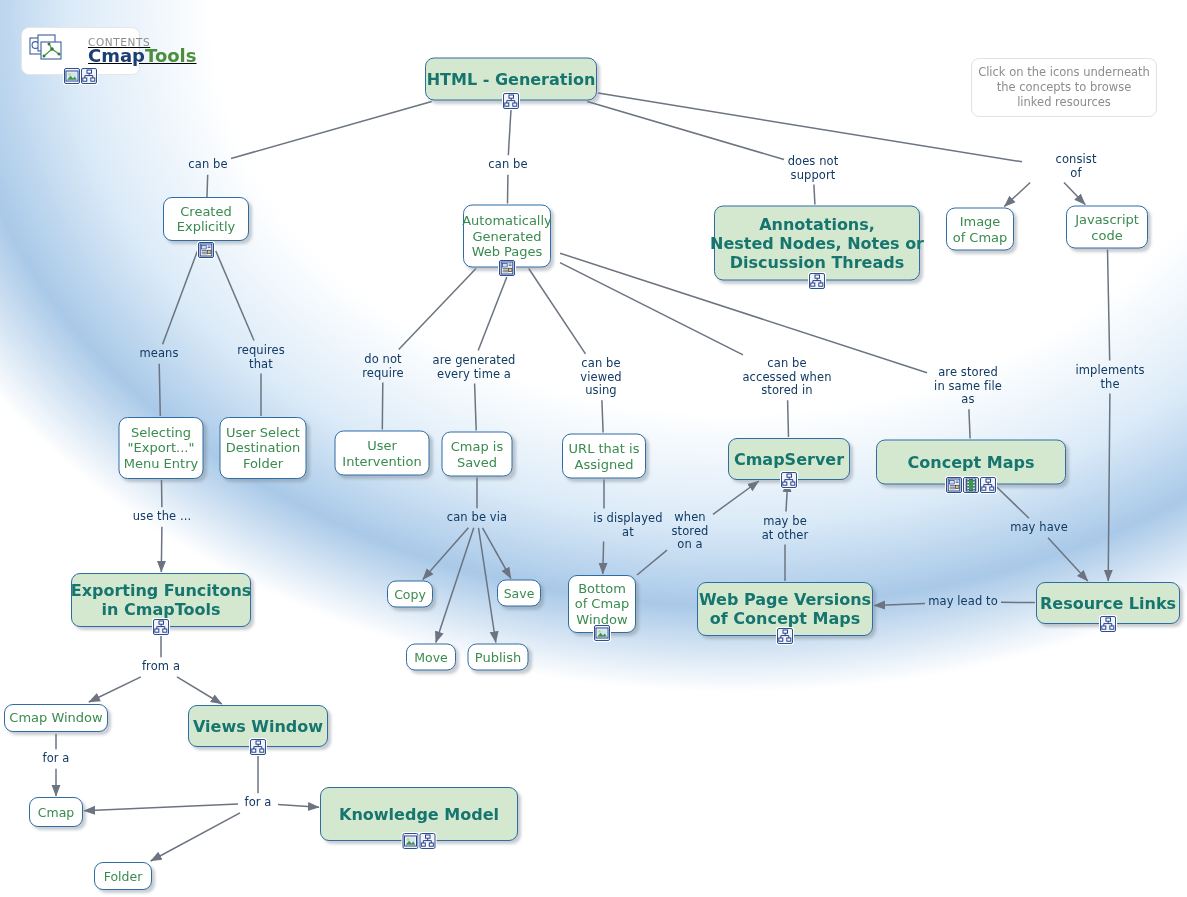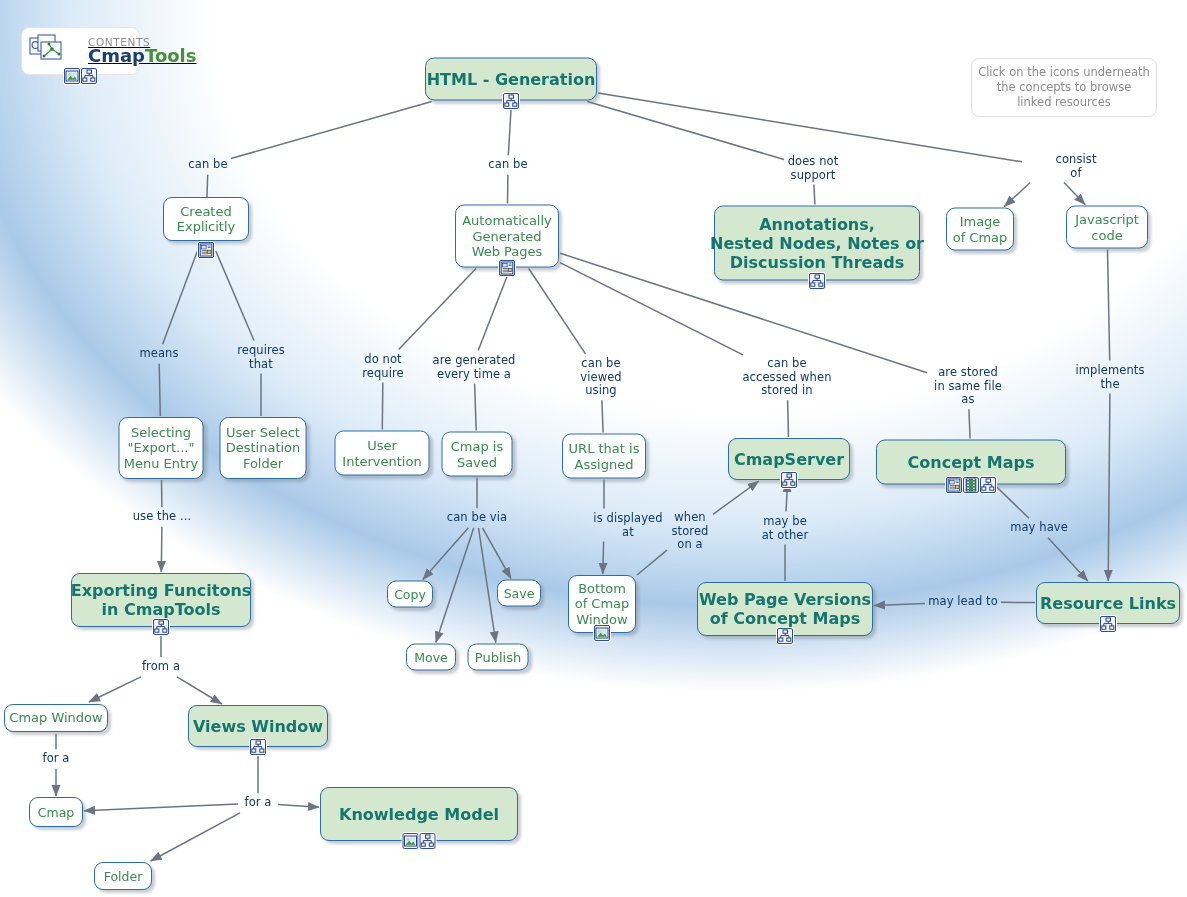--- a/index.html
+++ b/index.html
@@ -269,21 +269,21 @@
       <div class="link-label" style="left: 1039px; top: 528px;">may have</div>
       <div class="link-label" style="left: 963px; top: 602px;">may lead to</div>
       <div class="link-label" style="left: 161px; top: 667px;">from a</div>
       <div class="link-label" style="left: 56px; top: 759px;">for a</div>
       <div class="link-label" style="left: 258px; top: 803px;">for a</div>
     </div>
   <div id="node-layer">
       <div class="node green big" style="left: 511px; top: 79px; width: 172px; height: 43px;"><span>HTML - Generation</span></div>
       <div class="node" style="left: 206px; top: 219px; width: 86px; height: 44px;"><span>Created
 Explicitly</span></div>
-      <div class="node" style="left: 507px; top: 236px; width: 104px; height: 63px;"><span>Automatically
+      <div class="node" style="left: 507px; top: 236px; width: 88px; height: 63px;"><span>Automatically
 Generated
 Web Pages</span></div>
       <div class="node green big" style="left: 817px; top: 243px; width: 206px; height: 75px;"><span>Annotations,
 Nested Nodes, Notes or
 Discussion Threads</span></div>
       <div class="node" style="left: 980px; top: 229px; width: 68px; height: 43px;"><span>Image
 of Cmap</span></div>
       <div class="node" style="left: 1107px; top: 227px; width: 82px; height: 43px;"><span>Javascript
 code</span></div>
       <div class="node" style="left: 161px; top: 448px; width: 85px; height: 62px;"><span>Selecting

